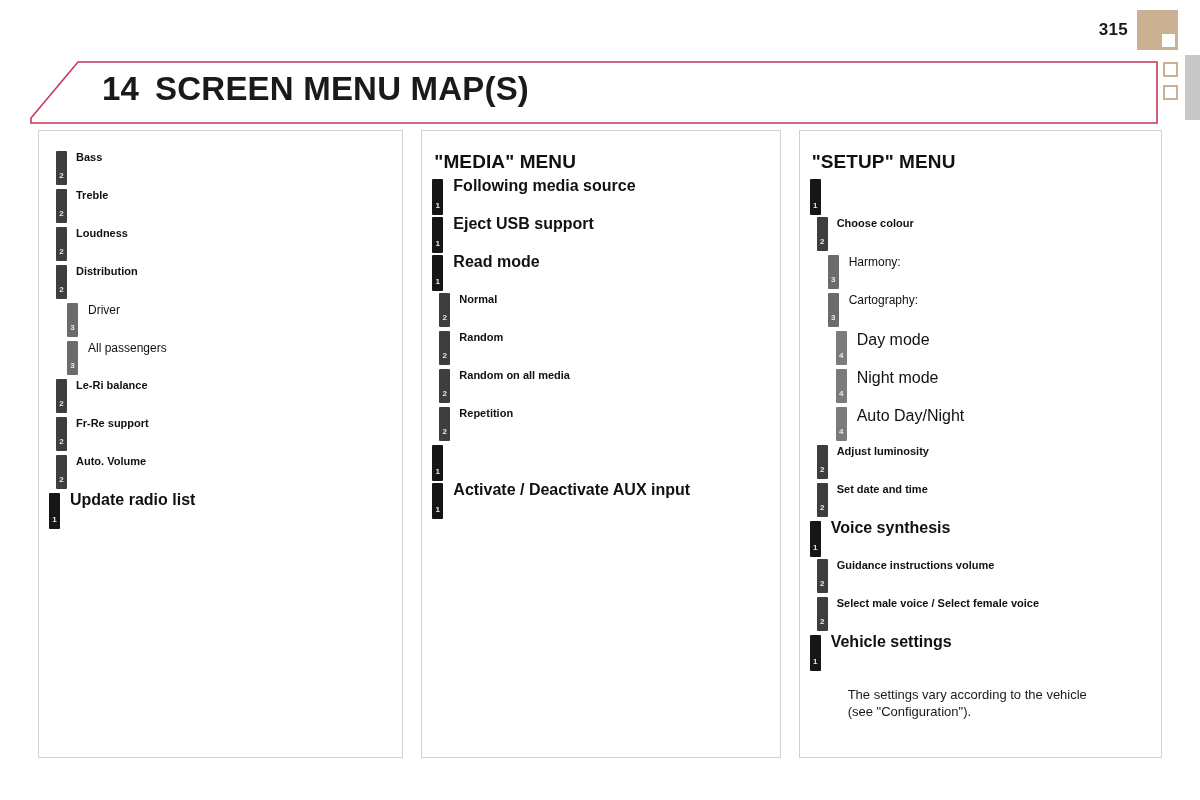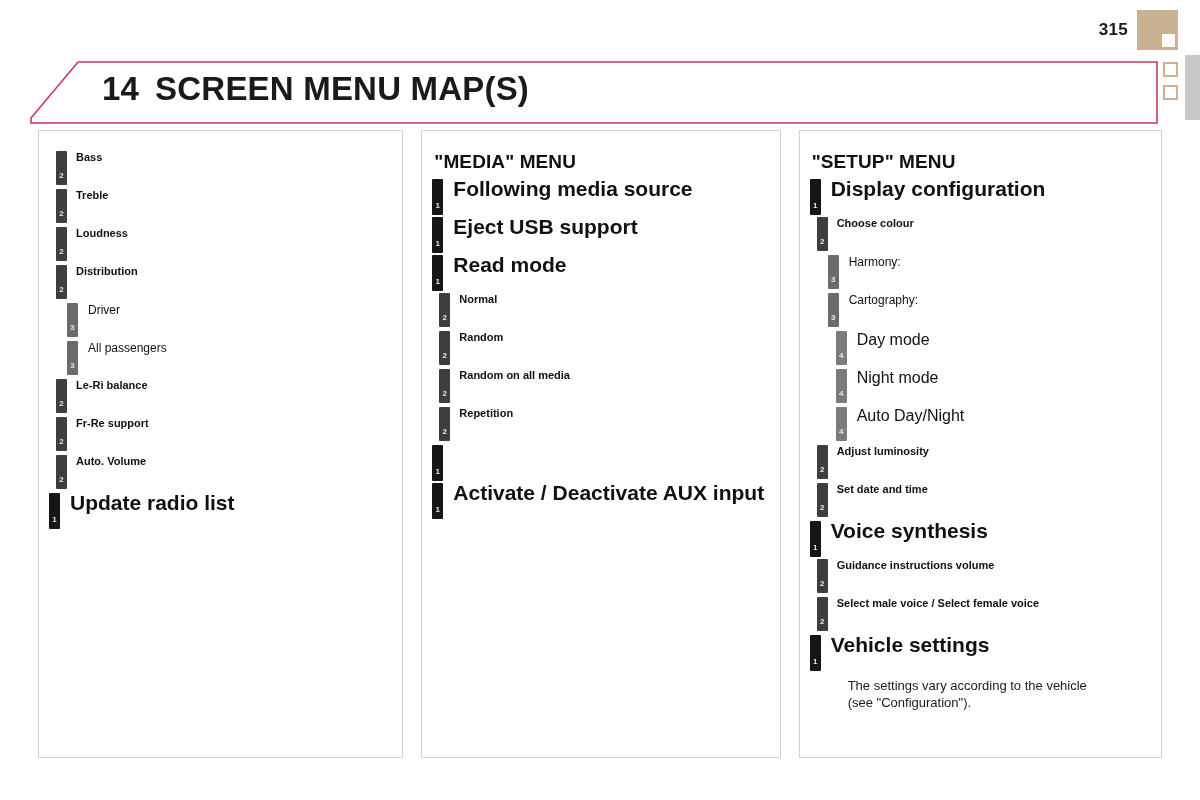--- a/index.html
+++ b/index.html
@@ -153,21 +153,21 @@
   }
   .entry-label {
     color: #111111;
     white-space: nowrap;
   }
 
   
   .entry.lvl1 { margin-left: 0px; height: 38px; }
   .entry.lvl1 .marker { background: #161616; height: 36px; }
   .entry.lvl1 .entry-label {
-    font-size: 21px;
+    font-size: 16px;
     font-weight: bold;
     margin-left: 10px;
     margin-top: -2px;
   }
 
   
   .entry.lvl2 { margin-left: 7px; height: 38px; }
   .entry.lvl2 .marker { background: #3e3e3e; height: 34px; }
   .entry.lvl2 .entry-label {
     font-size: 11px;
@@ -194,21 +194,21 @@
     font-weight: normal;
     margin-left: 10px;
     margin-top: 0px;
   }
 
   .entry-note {
     font-size: 13px;
     color: #1a1a1a;
     line-height: 1.32;
     margin-left: 38px;
-    margin-top: 4px;
+    margin-top: 13px;
     white-space: pre-line;
   }
 </style>
 </head>
 <body>
 
 <div class="page-number">315</div>
 
 <div class="corner-block">
   <div class="corner-block-notch"></div>
@@ -351,21 +351,20 @@
     </div>
   </div>
 
   <div class="column col-3">
     <div class="column-title">"SETUP" MENU</div>
 
     <div class="entry lvl1">
       <div class="marker">
           <span>1</span>
         </div>
-      <div class="entry-label">Display configuration</div>
     </div>
     <div class="entry lvl2">
       <div class="marker">
           <span>2</span>
         </div>
       <div class="entry-label">Choose colour</div>
     </div>
     <div class="entry lvl3">
       <div class="marker">
           <span>3</span>

